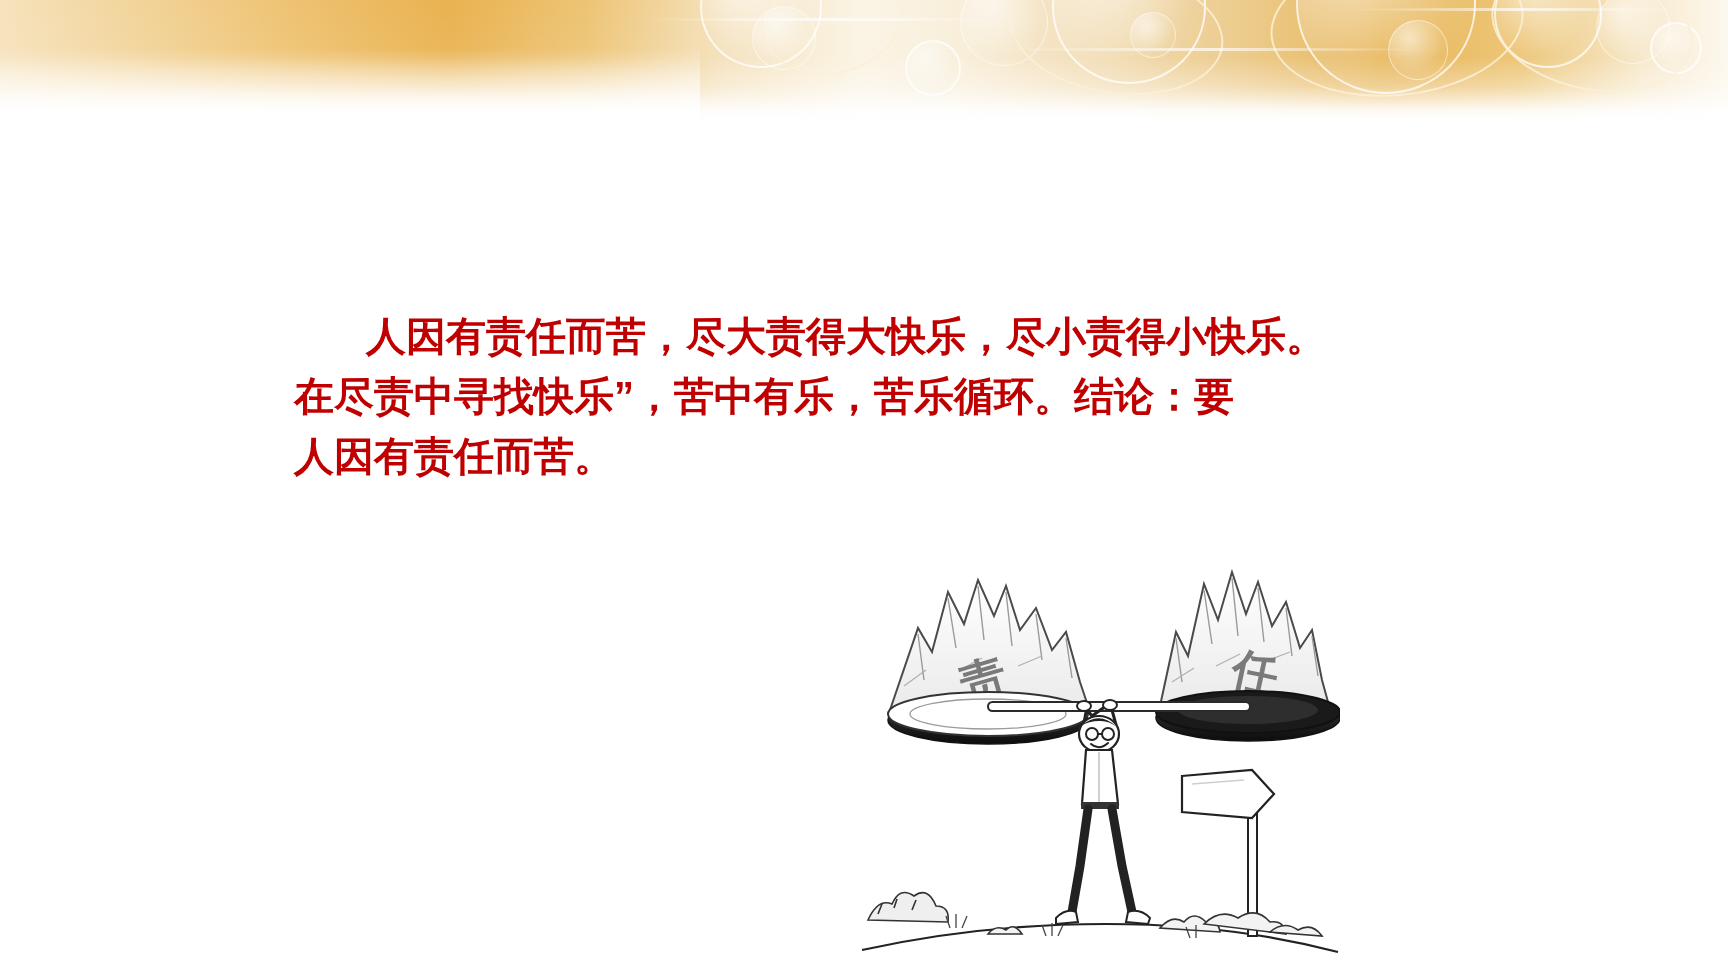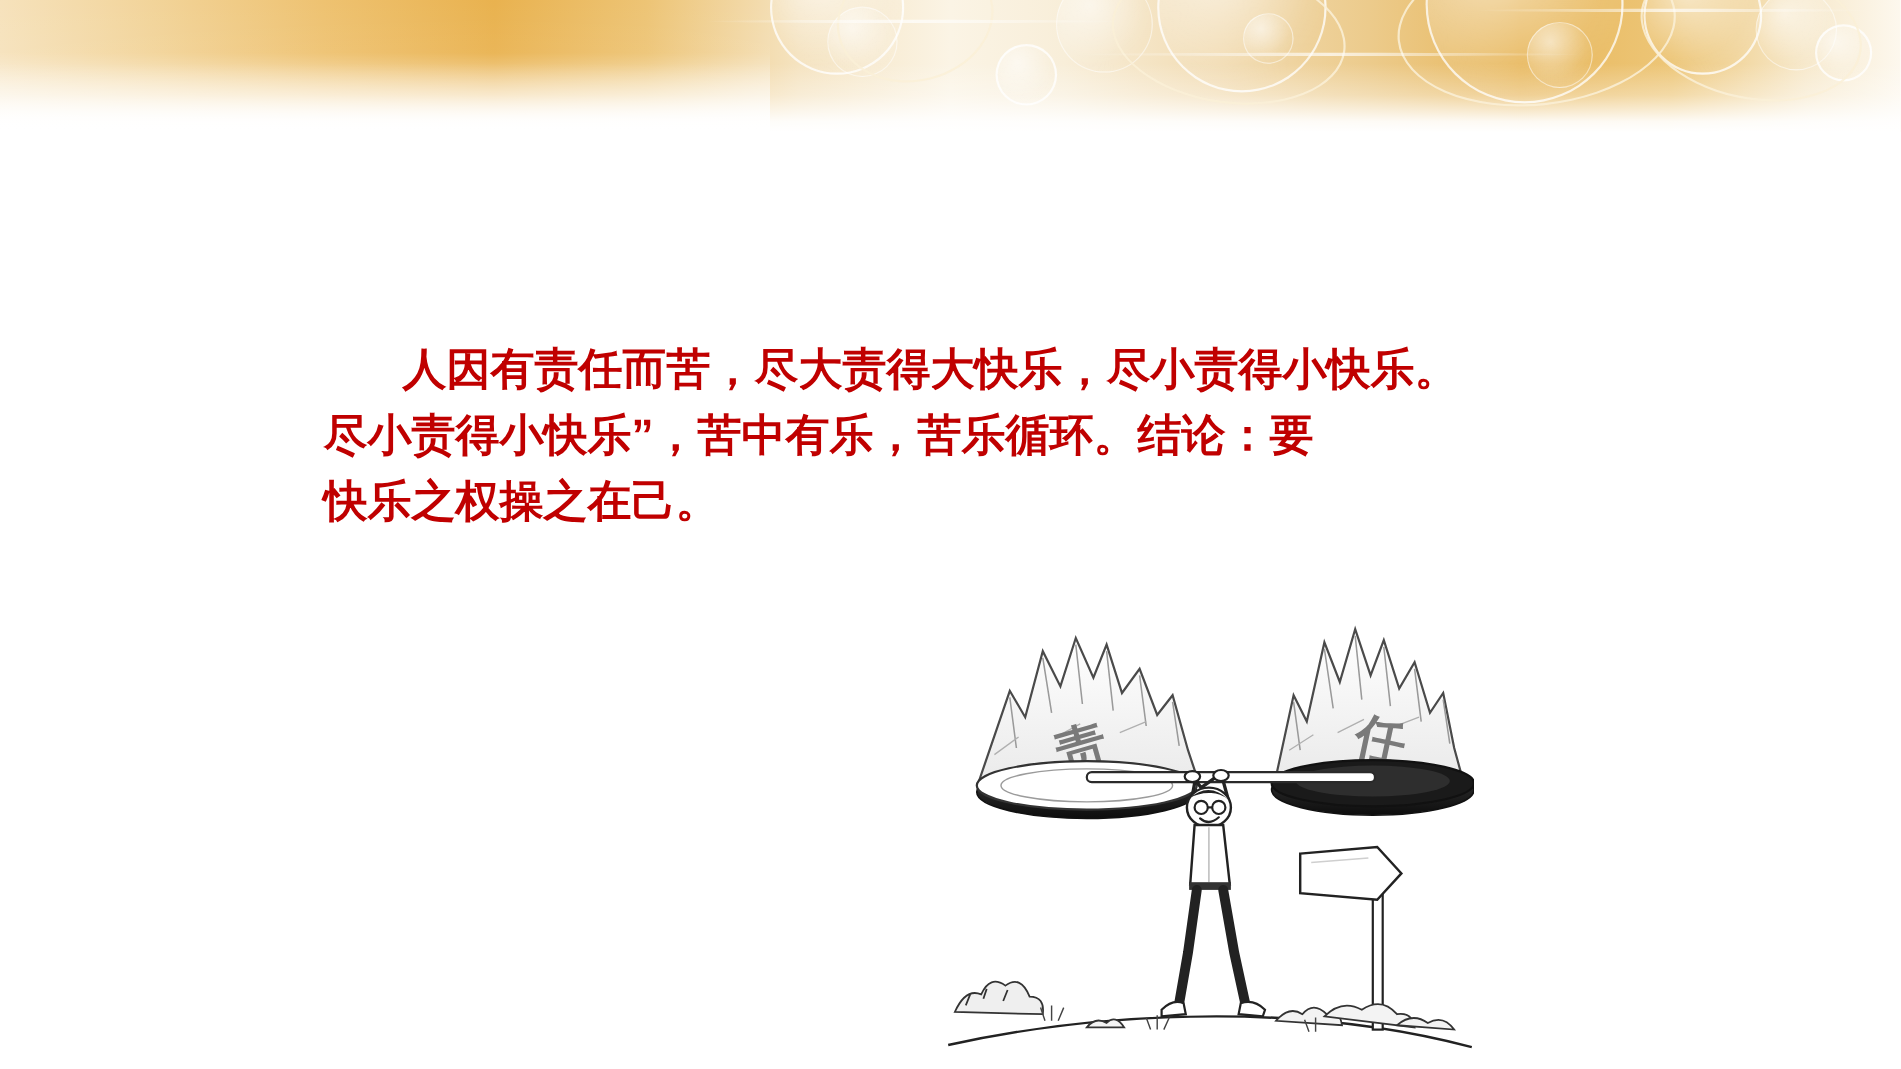--- a/index.html
+++ b/index.html
@@ -162,22 +162,22 @@
     <div class="streak" style="left:640px; top:18px; width:380px;"></div>
     <div class="streak" style="left:980px; top:48px; width:460px;"></div>
     <div class="streak" style="left:1340px; top:8px; width:360px;"></div>
 
     <div class="banner-left-fade"></div>
   </div>
 
 
   <div class="body-text">
     <p class="indent">人因有责任而苦，尽大责得大快乐，尽小责得小快乐。</p>
-    <p>尽小责得小快乐”，苦中有乐，苦乐循环。结论：要</p>
-    <p>快乐之权操之在己。</p>
+    <p>在尽责中寻找快乐”，苦中有乐，苦乐循环。结论：要</p>
+    <p>人因有责任而苦。</p>
   </div>
 
   <div class="illus">
     <svg width="480" height="452" viewBox="0 0 480 452" xmlns="http://www.w3.org/2000/svg">
       <defs>
         <linearGradient id="mtnFill" x1="0" y1="0" x2="0" y2="1">
           <stop offset="0%" stop-color="#ffffff"></stop>
           <stop offset="100%" stop-color="#e9e9e9"></stop>
         </linearGradient>
         <linearGradient id="discDark" x1="0" y1="0" x2="0" y2="1">

